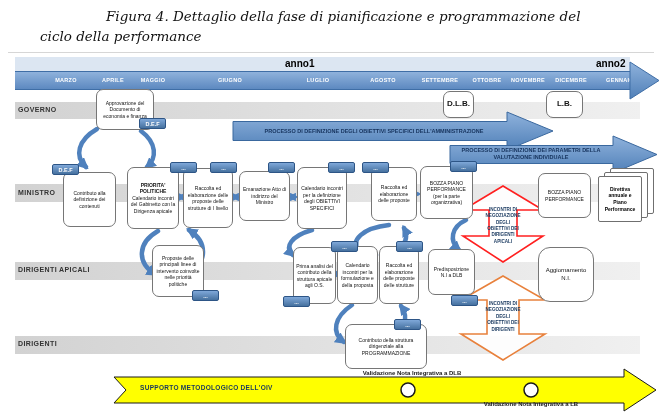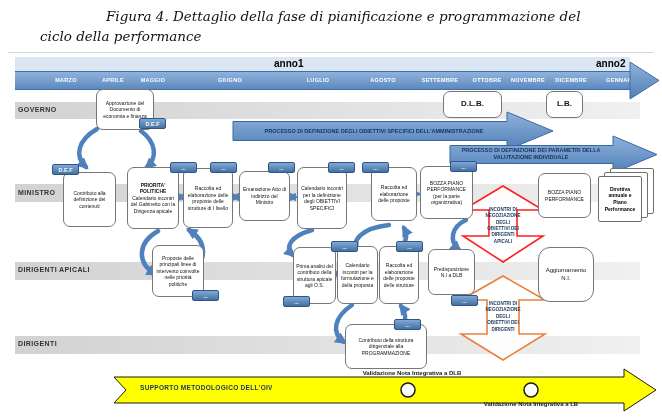--- a/index.html
+++ b/index.html
@@ -35,21 +35,21 @@
 </style>
 </head>
 <body>
 
 <div id="stage">
 
   <div class="caption">Figura 4. Dettaglio della fase di pianificazione e programmazione del ciclo della performance</div>
   <div class="topline"></div>
 
   <div class="annoband"></div>
-  <span class="anno" style="left:274px;">anno1</span>
+  <span class="anno" style="left:285px;">anno1</span>
   <span class="anno" style="left:596px;">anno2</span>
   <div class="tbar"></div>
   <span class="month" style="left:66px">MARZO</span>
   <span class="month" style="left:113px">APRILE</span>
   <span class="month" style="left:153px">MAGGIO</span>
   <span class="month" style="left:230px">GIUGNO</span>
   <span class="month" style="left:318px">LUGLIO</span>
   <span class="month" style="left:383px">AGOSTO</span>
   <span class="month" style="left:440px">SETTEMBRE</span>
   <span class="month" style="left:487px">OTTOBRE</span>
@@ -113,21 +113,21 @@
     <polygon points="114,377 624,377 624,369 656,390 624,411 624,403 114,403 126,390" fill="#ffff00" stroke="#1a1a1a" stroke-width="1"></polygon>
     <circle cx="408" cy="390" r="7" fill="#fff" stroke="#1a1a1a" stroke-width="1.5"></circle>
     <circle cx="531" cy="390" r="7" fill="#fff" stroke="#1a1a1a" stroke-width="1.5"></circle>
   </svg>
 
   <div class="bannertext" style="left:248px;top:122px;width:252px;height:18px;">PROCESSO DI DEFINIZIONE  DEGLI OBIETTIVI SPECIFICI DELL'AMMINISTRAZIONE</div>
   <div class="bannertext" style="left:452px;top:144px;width:158px;height:20px;">PROCESSO DI DEFINIZIONE DEI PARAMETRI  DELLA VALUTAZIONE INDIVIDUALE</div>
 
   <div class="box" style="left:96px;top:89px;width:58px;height:41px;">Approvazione del Documento di economia e finanza</div>
   <div class="badge" style="left:139px;top:118px;">D.E.F</div>
-  <div class="box bold" style="left:443px;top:91px;width:59px;height:27px;font-size:8px;">D.L.B.</div>
+  <div class="box bold" style="left:443px;top:91px;width:31px;height:27px;font-size:8px;">D.L.B.</div>
   <div class="box bold" style="left:546px;top:91px;width:37px;height:27px;font-size:8px;">L.B.</div>
 
   <div class="badge" style="left:52px;top:164px;">D.E.F</div>
   <div class="box" style="left:63px;top:172px;width:53px;height:55px;">Contributo alla definizione dei contenuti</div>
 
   <div class="box" style="left:127px;top:167px;width:52px;height:62px;">
     <span class="bold">PRIORITA' POLITICHE</span>
     <span>Calendario incontri del Gabinetto con la Dirigenza apicale</span>
   </div>
   <div class="badge" style="left:170px;top:162px;">...</div>

